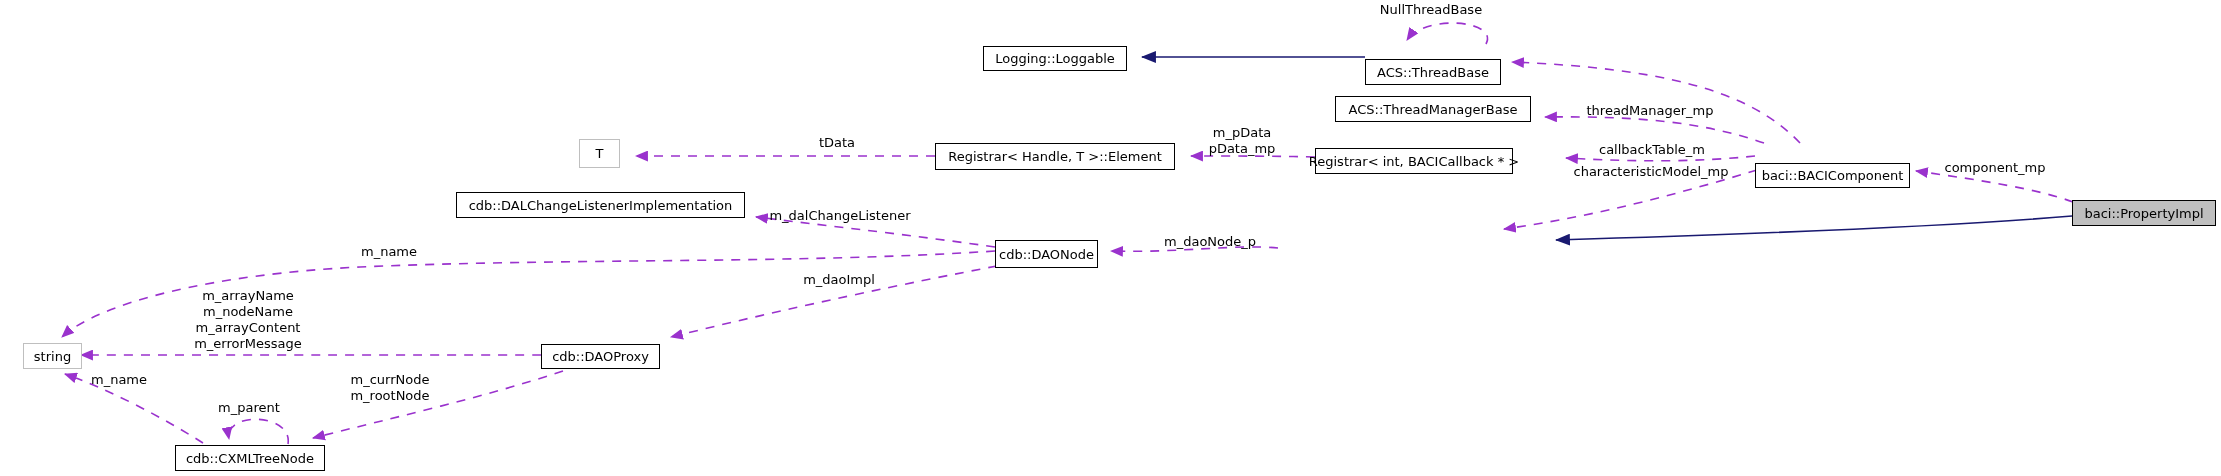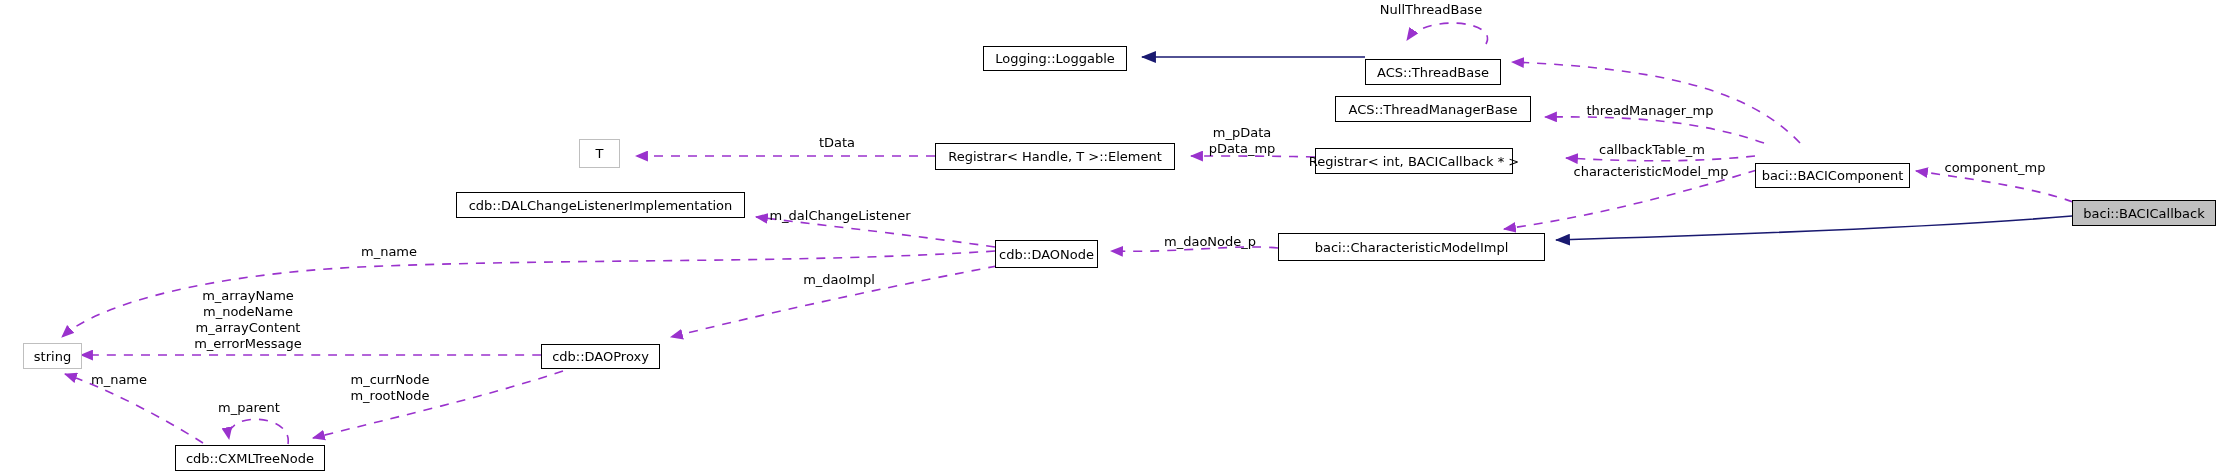--- a/index.html
+++ b/index.html
@@ -97,25 +97,24 @@
     <path class="edge-usage" d="M 203 443 C 162 417 108 389 65 374" marker-end="url(#ap)"></path>
     <path class="edge-usage" d="M 288 444 C 293 413 224 411 229 439" marker-end="url(#ap)"></path>
   </svg>
 
   <div class="node" id="n-loggable">Logging::Loggable</div>
   <div class="node" id="n-thread-base">ACS::ThreadBase</div>
   <div class="node" id="n-thread-manager">ACS::ThreadManagerBase</div>
   <div class="node" id="n-registrar-element">Registrar&lt; Handle, T &gt;::Element</div>
   <div class="node" id="n-registrar-int">Registrar&lt; int, BACICallback * &gt;</div>
   <div class="node" id="n-baci-component">baci::BACIComponent</div>
-  <div class="node hl" id="n-property-impl">baci::BACICallback</div>
+  <div class="node hl" id="n-property-impl">baci::PropertyImpl</div>
   <div class="node ext" id="n-t">T</div>
   <div class="node" id="n-dal-listener">cdb::DALChangeListenerImplementation</div>
   <div class="node" id="n-dao-node">cdb::DAONode</div>
-  <div class="node" id="n-char-model">baci::CharacteristicModelImpl</div>
   <div class="node ext" id="n-string">string</div>
   <div class="node" id="n-dao-proxy">cdb::DAOProxy</div>
   <div class="node" id="n-xml-tree">cdb::CXMLTreeNode</div>
 
   <div class="elabel" id="l-null-thread">NullThreadBase</div>
   <div class="elabel" id="l-thread-manager-mp">threadManager_mp</div>
   <div class="elabel" id="l-m-pdata">m_pData
 pData_mp</div>
   <div class="elabel" id="l-callback-table">callbackTable_m</div>
   <div class="elabel" id="l-char-model-mp">characteristicModel_mp</div>

